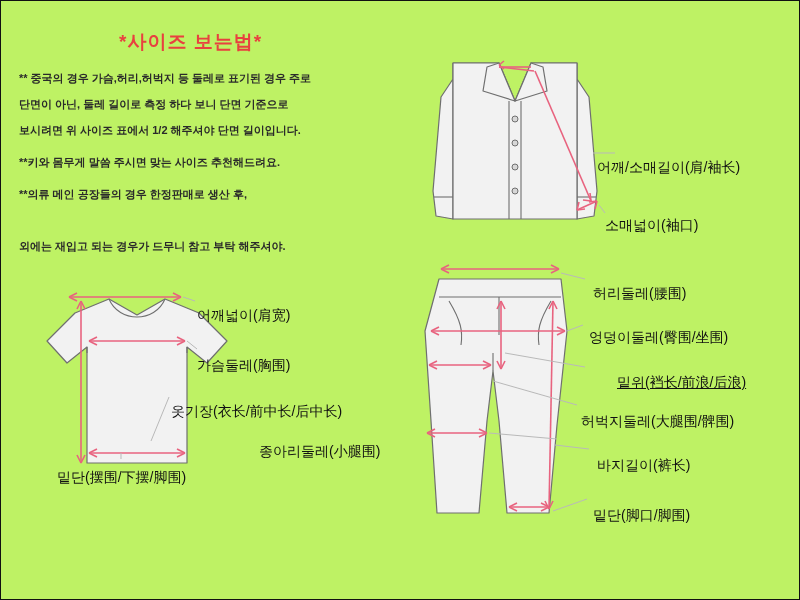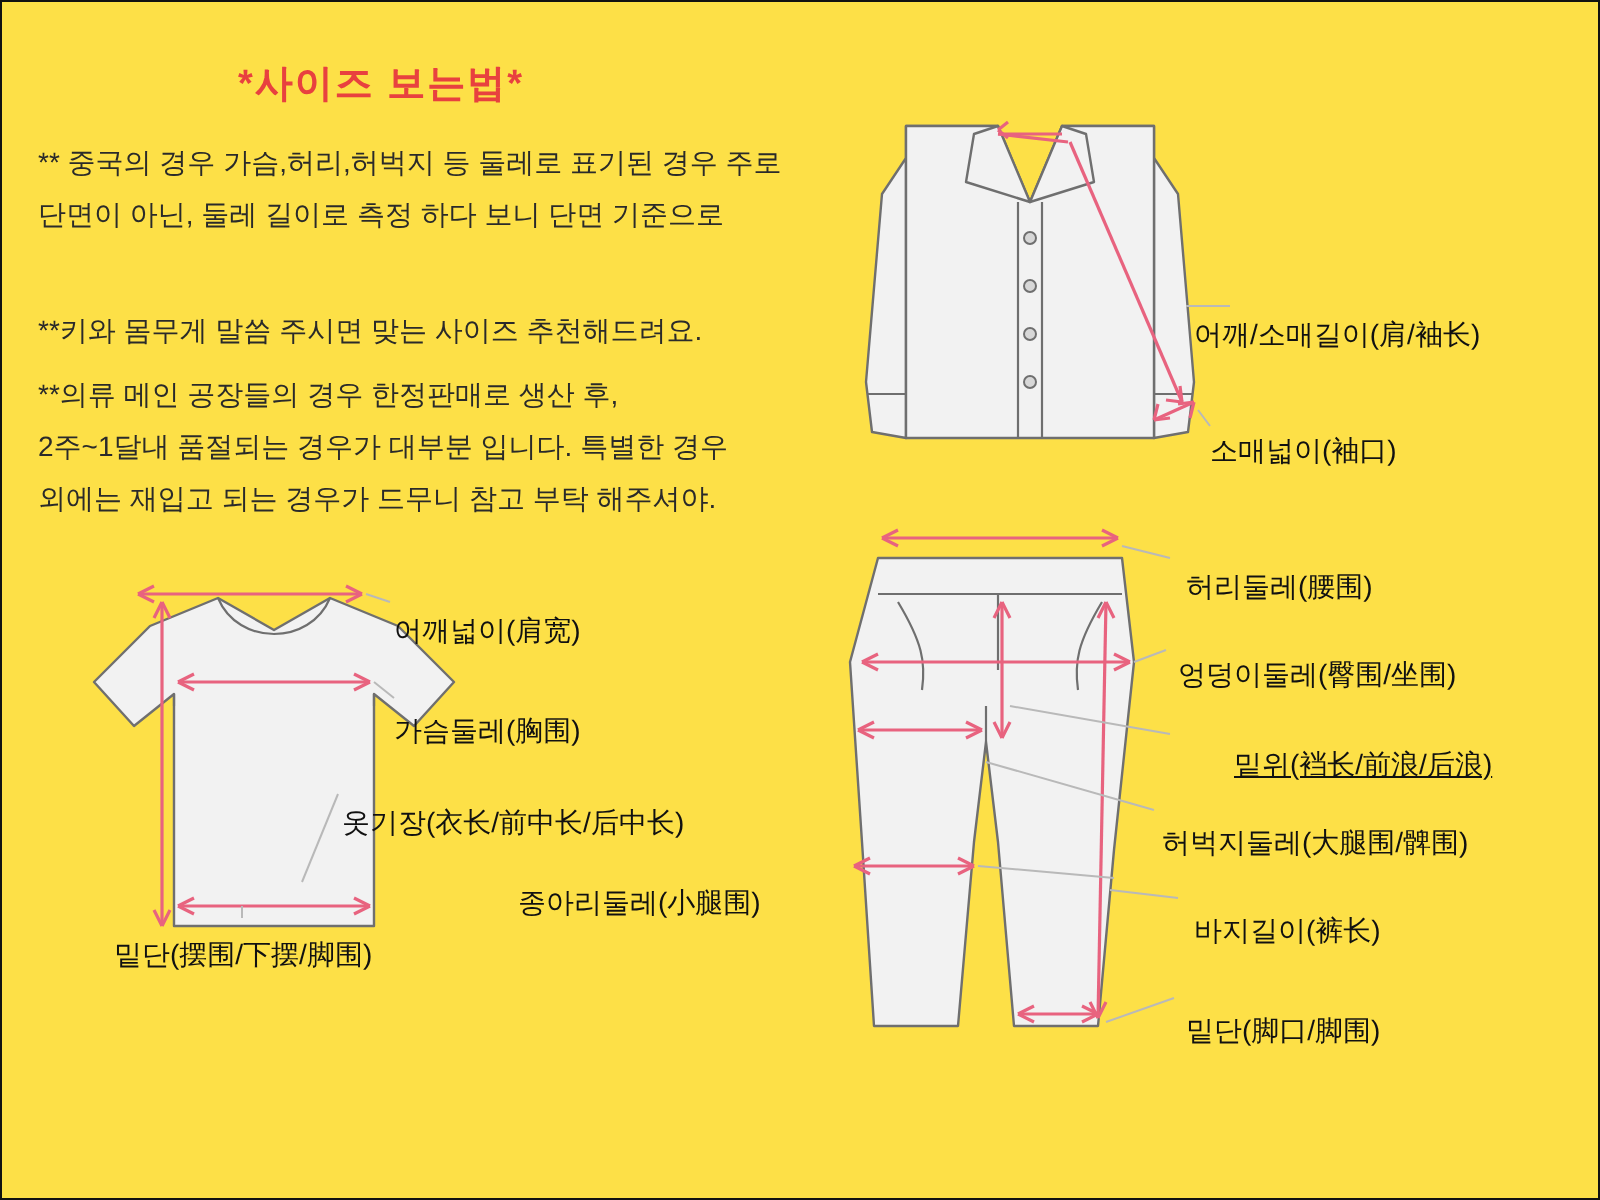--- a/index.html
+++ b/index.html
@@ -12,39 +12,40 @@
     background: #ffffff;
     font-family: "Liberation Sans", sans-serif;
     overflow: hidden;
   }
   #page {
     position: relative;
     width: 800px;
     height: 600px;
     border: 1px solid #111;
     box-sizing: border-box;
-    background: #fde047;
+    background: #bef264;
   }
   .title {
     position: absolute;
     left: 118px;
     top: 28px;
     font-size: 19px;
     font-weight: bold;
     color: #e8413f;
     letter-spacing: 1px;
     white-space: nowrap;
   }
   .note {
     position: absolute;
     left: 18px;
-    font-size: 14px;
+    font-size: 11px;
     color: #2a2a2a;
     white-space: nowrap;
     line-height: 1.45;
+    font-weight: bold;
   }
   .label {
     position: absolute;
     font-size: 14px;
     color: #111;
     white-space: nowrap;
     margin-top: 16px;
   }
   svg.overlay {
     position: absolute;
@@ -83,23 +84,23 @@
 </style>
 </head>
 <body>
 
 <div id="page">
 
   <div class="title">*사이즈 보는법*</div>
 
   <div class="note" style="top:70px;">** 중국의 경우 가슴,허리,허벅지 등 둘레로 표기된 경우 주로</div>
   <div class="note" style="top:96px;">단면이 아닌, 둘레 길이로 측정 하다 보니  단면 기준으로</div>
+  <div class="note" style="top:122px;">보시려면  위 사이즈 표에서 1/2  해주셔야 단면 길이입니다.</div>
   <div class="note" style="top:154px;">**키와 몸무게 말씀 주시면 맞는 사이즈  추천해드려요.</div>
   <div class="note" style="top:186px;">**의류 메인 공장들의 경우 한정판매로 생산 후,</div>
-  <div class="note" style="top:212px;">2주~1달내 품절되는 경우가 대부분 입니다. 특별한 경우</div>
   <div class="note" style="top:238px;">외에는  재입고 되는 경우가 드무니  참고 부탁 해주셔야.</div>
 
   <svg class="overlay" viewBox="0 0 800 600">
 
     <g>
 
       <path class="garment" d="M498,62 L452,78 L440,96 L432,190 L435,215 L452,218 L452,62 Z"></path>
       <path class="garment" d="M530,62 L576,78 L588,96 L596,190 L593,215 L576,218 L576,62 Z"></path>
       <path class="garment" d="M452,62 L498,62 L514,100 L530,62 L576,62 L576,218 L452,218 Z"></path>
 

